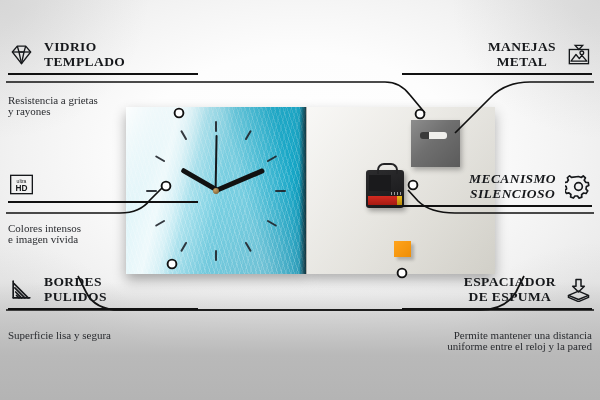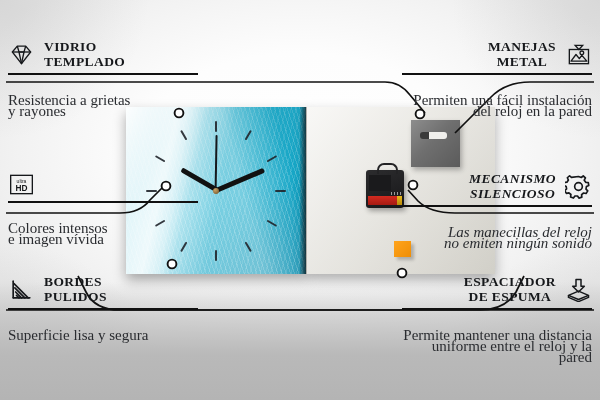--- a/index.html
+++ b/index.html
@@ -91,21 +91,21 @@
     box-shadow:3px 3px 3px rgba(0,0,0,.22);}
 
   
   .callout{position:absolute;width:190px;}
   .callout .head{display:flex;align-items:center;gap:9px;}
   .callout.right .head{justify-content:flex-end;}
   .title{font-size:13.5px;line-height:14.5px;letter-spacing:.4px;color:#16181b;
     font-variant:small-caps;text-transform:uppercase;font-weight:700;white-space:pre-line;}
   .callout.right .title{text-align:center;}
   .rule{height:1.6px;background:#111;margin:4px 0 5px;}
-  .desc{font-size:15px;line-height:11.4px;color:#2a2c30;white-space:pre-line;margin-top:20px;}
+  .desc{font-size:11px;line-height:11.4px;color:#2a2c30;white-space:pre-line;margin-top:20px;}
   .callout.right .desc{text-align:right;}
   .ico{width:27px;height:25px;flex:0 0 27px;color:#16181b;}
   .ico svg{display:block;width:27px;height:25px;}
 
   #links{position:absolute;inset:0;pointer-events:none;}
 </style>
 </head>
 <body>
 
 <div id="stage">
@@ -241,40 +241,36 @@
             <g fill="none" stroke="#16181b" stroke-width="1.6">
           <rect x="5" y="9" width="23" height="17"></rect>
           <path d="M16.5 9 L12 4 L21 4 Z"></path>
           <path d="M7 23 L13 15 L17 20 L20 16 L26 23 Z" stroke-linejoin="round"></path>
           <circle cx="20" cy="13" r="2.2"></circle>
         </g>
           </svg>
       </span>
     </div>
     <div class="rule"></div>
-    <div class="desc">Permiten una fácil instalación
-del reloj en la pared</div>
   </div>
 
   <div class="callout right" style="left:402px;top:172px;font-style:italic;">
     <div class="head">
       <span class="title">MECANISMO
 SILENCIOSO</span>
       <span class="ico">
         <svg viewBox="0 0 32 30">
             <g fill="none" stroke="#16181b" stroke-width="2" stroke-linejoin="round">
           <path d="M16 3 l3.4 1.2 2.3-2 2.6 2.5 -1.4 2.7 1.8 2.6 3 .2 .6 3.6 -2.8 1.3 -.5 3.1 2.1 2.1 -2 3.1 -3-.6 -2.4 2 .3 3 -3.5 1.1 -1.7-2.5 -3.1 0 -1.8 2.5 -3.4-1.3 .4-3 -2.4-2 -3 .7 -2-3.2 2.2-2.1 -.5-3.1 -2.8-1.4 .7-3.5 3-.1 1.8-2.6 -1.3-2.8 2.7-2.4 2.2 2 z"></path>
           <circle cx="16" cy="15" r="4.6"></circle>
         </g>
           </svg>
       </span>
     </div>
     <div class="rule"></div>
-    <div class="desc">Las manecillas del reloj
-no emiten ningún sonido</div>
   </div>
 
   <div class="callout right" style="left:402px;top:275px;">
     <div class="head">
       <span class="title">ESPACIADOR
 DE ESPUMA</span>
       <span class="ico">
         <svg viewBox="0 0 32 30">
             <g fill="none" stroke="#16181b" stroke-width="1.8" stroke-linejoin="round">
           <path d="M13 3 h6 v8 h4 l-7 7 -7-7 h4 z"></path>

